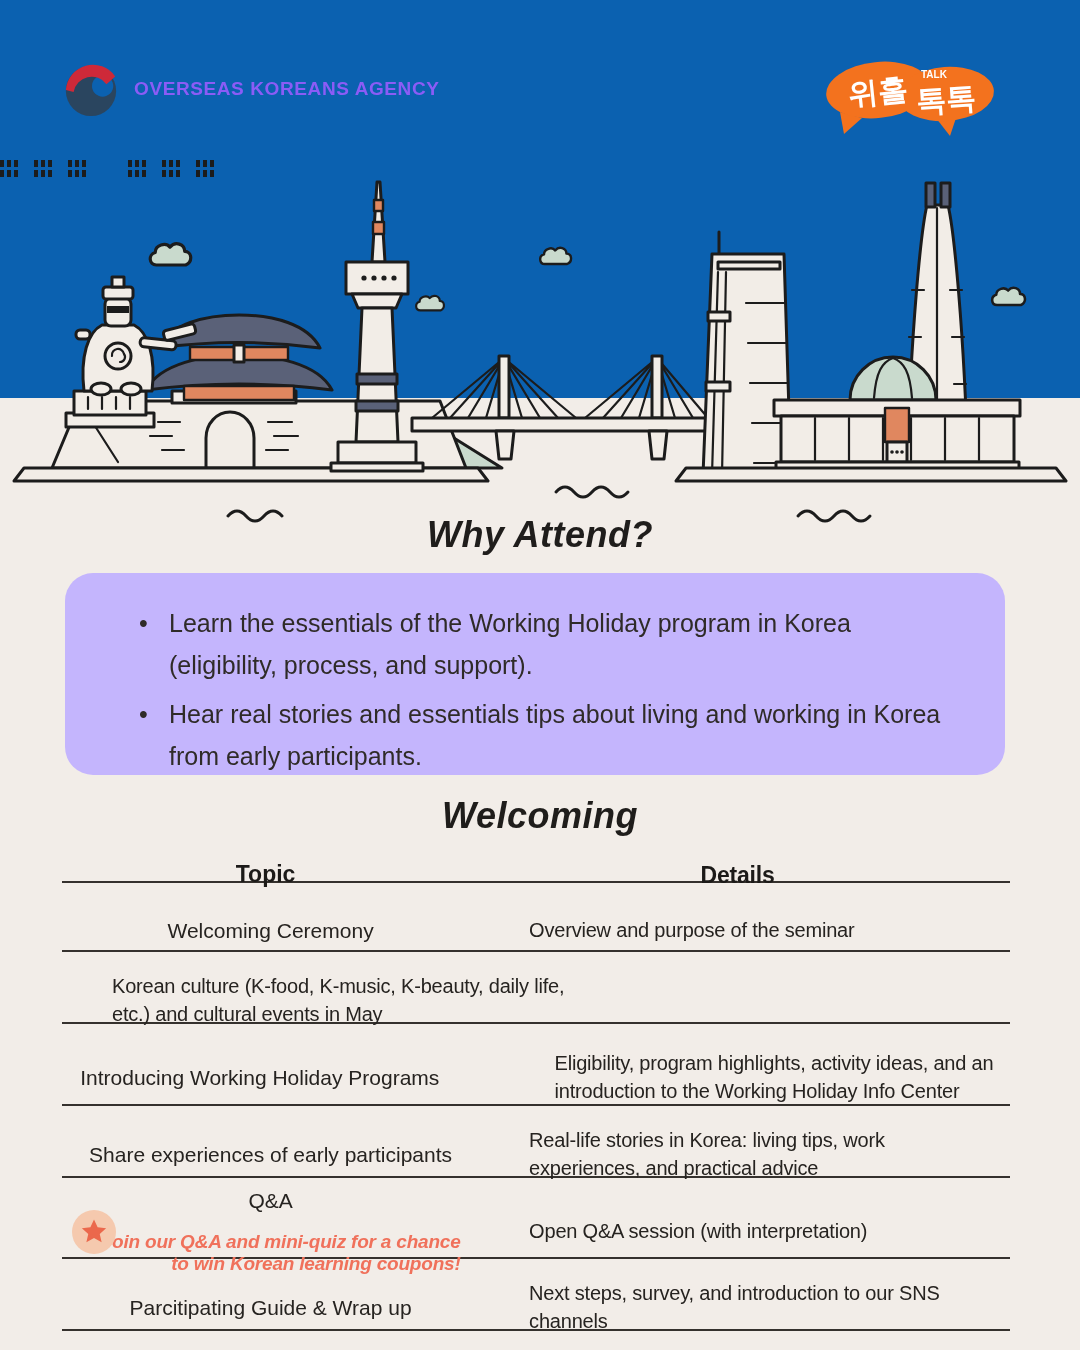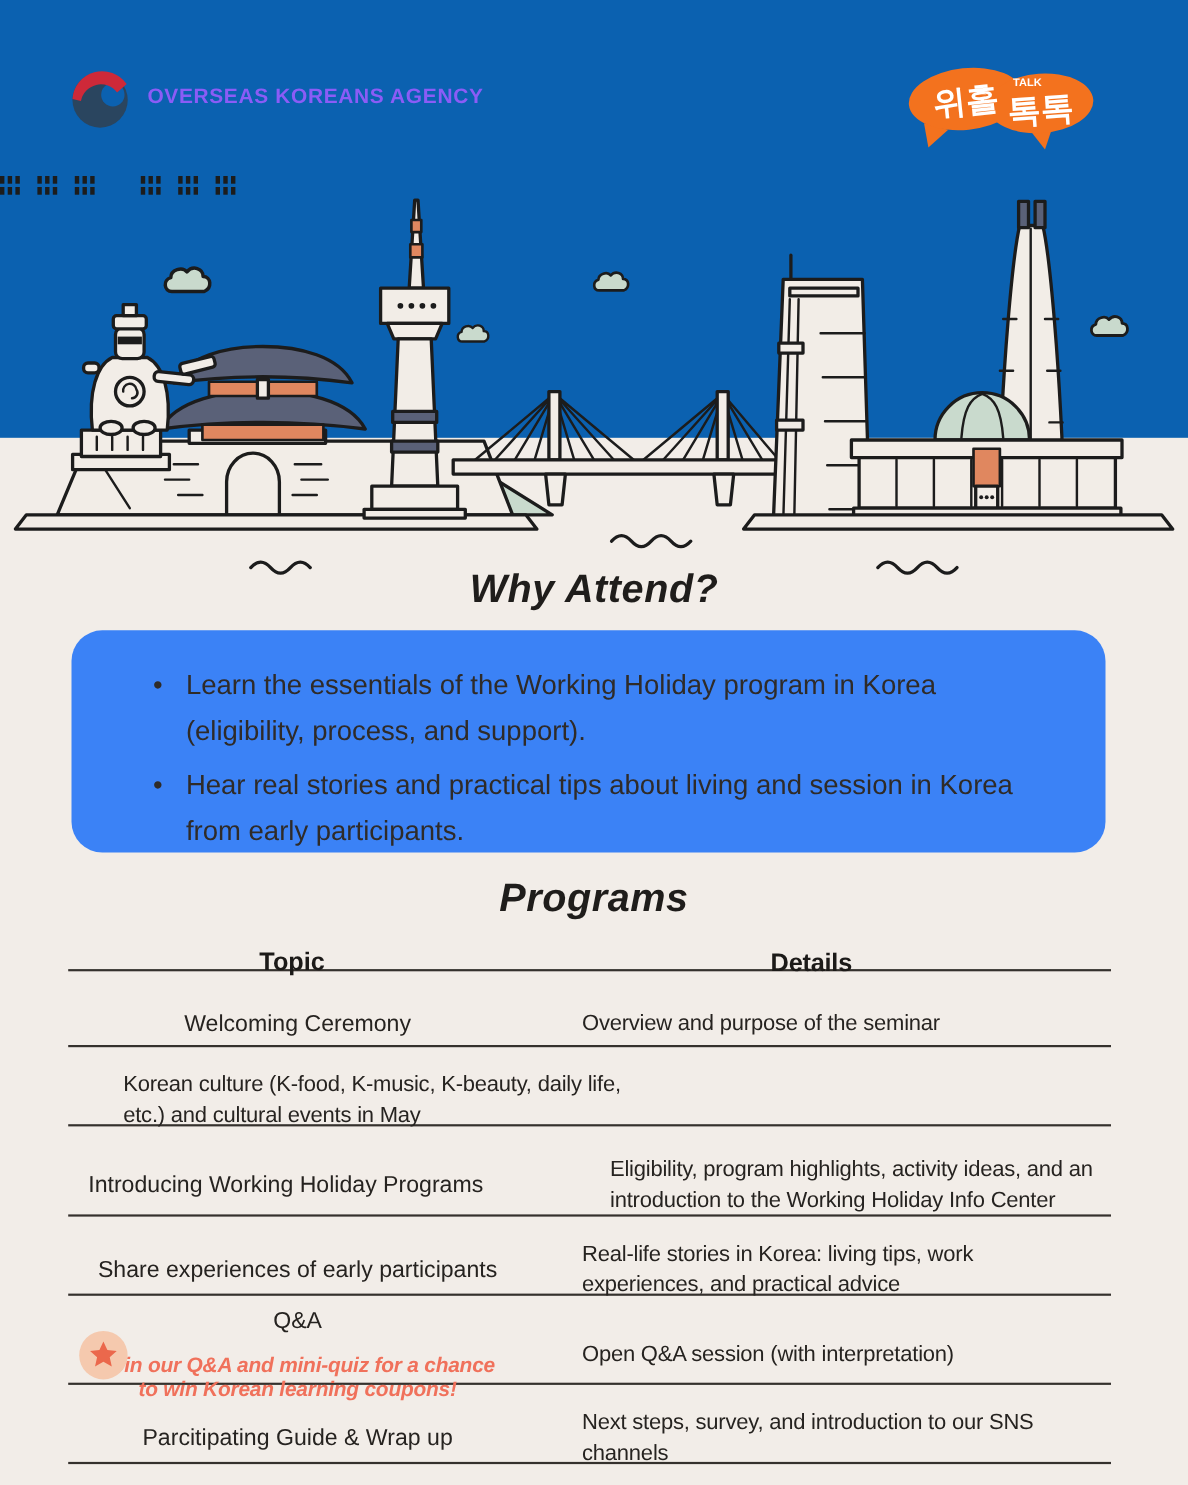--- a/index.html
+++ b/index.html
@@ -22,42 +22,42 @@
   .big-title{
     position:absolute;left:0;width:1080px;text-align:center;z-index:2;
     font-size:36px;font-weight:800;font-style:italic;color:#1F1D1B;letter-spacing:.5px;
   }
   .why-title{top:514px;}
   .timetable-title{top:795px;}
 
   
   .why-box{
     position:absolute;left:65px;top:573px;width:940px;height:202px;z-index:2;
-    background:#3b82f6;border-radius:28px;box-sizing:border-box;
+    background:#c4b5fd;border-radius:28px;box-sizing:border-box;
     padding:30px 55px 3px 72px;
   }
   .why-box ul{list-style:none;margin:0;padding:0;}
   .why-box li{
     position:relative;padding-left:32px;margin-bottom:8px;
     font-size:25px;line-height:1.66;color:#2F2B28;
   }
   .why-box li::before{
     content:"•";position:absolute;left:2px;top:0;font-size:25px;color:#2F2B28;
   }
 
   
   .ttable{position:absolute;left:62px;top:840px;width:948px;z-index:2;}
   .trow{display:flex;border-top:2px solid #35312D;}
   .trow.thead{border-top:none;}
   .ttable{border-bottom:0;}
   .trow:last-child{border-bottom:2px solid #35312D;}
   .tcell{box-sizing:border-box;margin-top:28px;}
   .topic{
     width:44%;display:flex;align-items:center;justify-content:center;
-    text-align:center;font-size:21px;color:#262320;padding:0 10px;
+    text-align:right;font-size:21px;color:#262320;padding:0 10px;
   }
   .details{
     width:56%;display:flex;align-items:center;justify-content:flex-start;
     text-align:left;font-size:20px;line-height:1.38;color:#262320;
     padding:8px 14px 8px 50px;letter-spacing:-0.2px;
   }
   .thead{height:41px;}
   .thead .topic,.thead .details{font-weight:bold;font-size:23px;color:#1C1A18;justify-content:center;text-align:center;padding-left:0;}
   .r1{height:67px;}.r2{height:70px;}.r3{height:80px;gap:47px;}.r4{height:70px;}.r5{height:79px;}.r6{height:70px;}
 
@@ -248,25 +248,25 @@
   <text x="97" y="26" font-size="10" font-weight="bold" fill="#FFFFFF">TALK</text>
   <text x="24" y="50" font-size="30" font-weight="bold" fill="#FFFFFF" transform="rotate(-6 54 40)">위홀</text>
   <text x="92" y="58" font-size="30" font-weight="bold" fill="#FFFFFF" transform="rotate(-4 122 46)">톡톡</text>
 </svg>
 
 <div class="big-title why-title">Why Attend?</div>
 
 <div class="why-box">
   <ul>
     <li>Learn the essentials of the Working Holiday program in Korea (eligibility, process, and support).</li>
-    <li>Hear real stories and practical tips about living and session in Korea from early participants.</li>
+    <li>Hear real stories and essentials tips about living and working in Korea from early participants.</li>
   </ul>
 </div>
 
-<div class="big-title timetable-title">Programs</div>
+<div class="big-title timetable-title">Welcoming</div>
 
 <div class="ttable">
   <div class="trow thead">
     <div class="tcell topic">Topic</div>
     <div class="tcell details">Details</div>
   </div>
 
   <div class="trow r1">
     <div class="tcell topic">Welcoming Ceremony</div>
     <div class="tcell details">Overview and purpose of the seminar</div>

